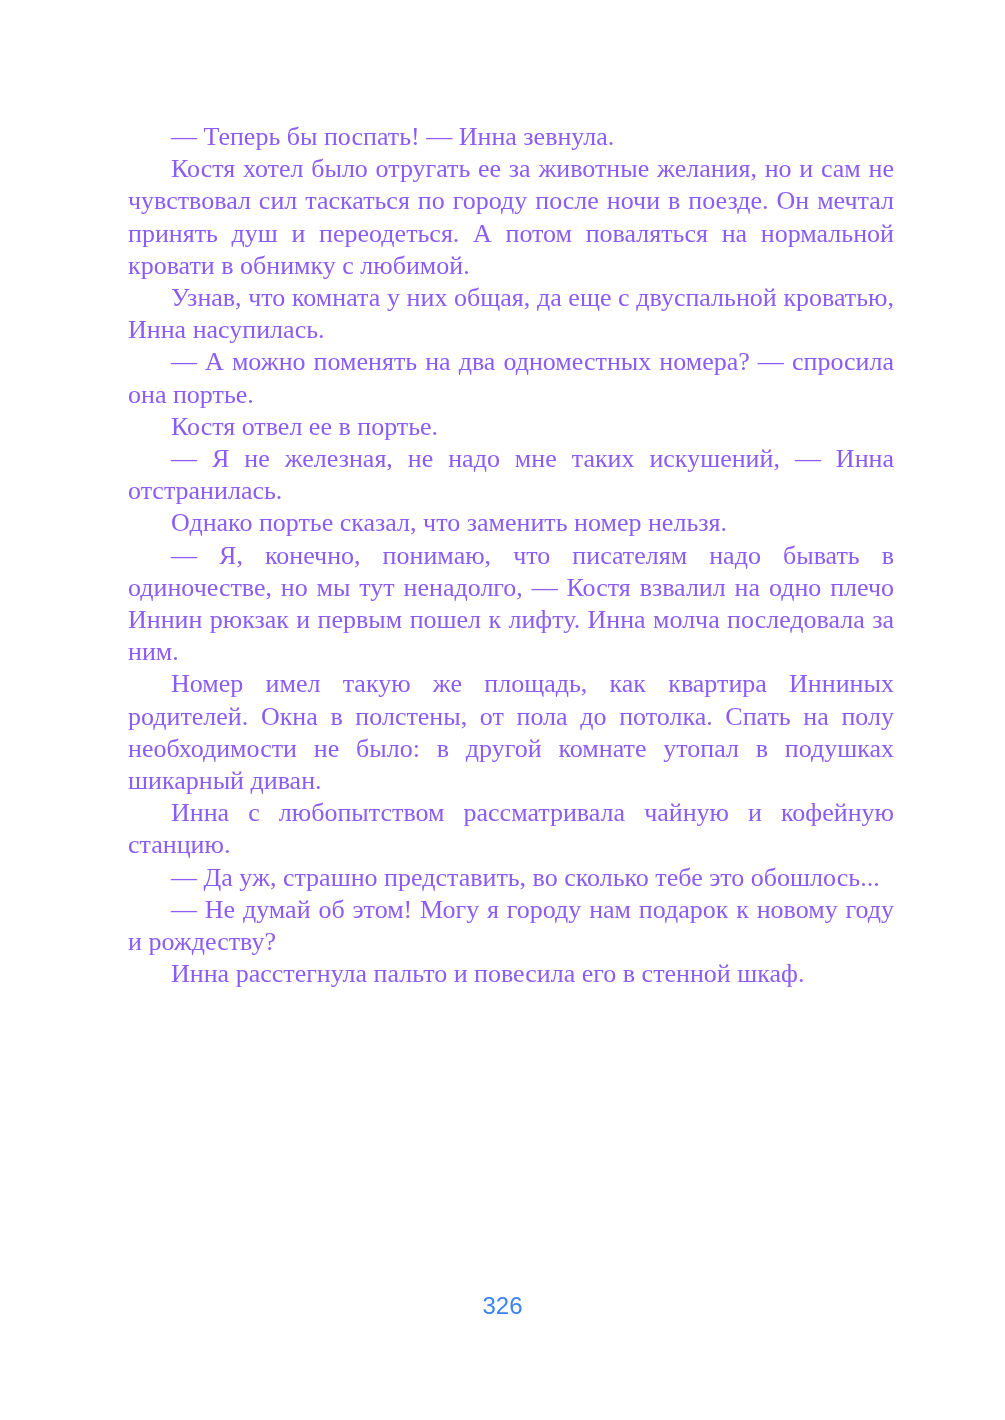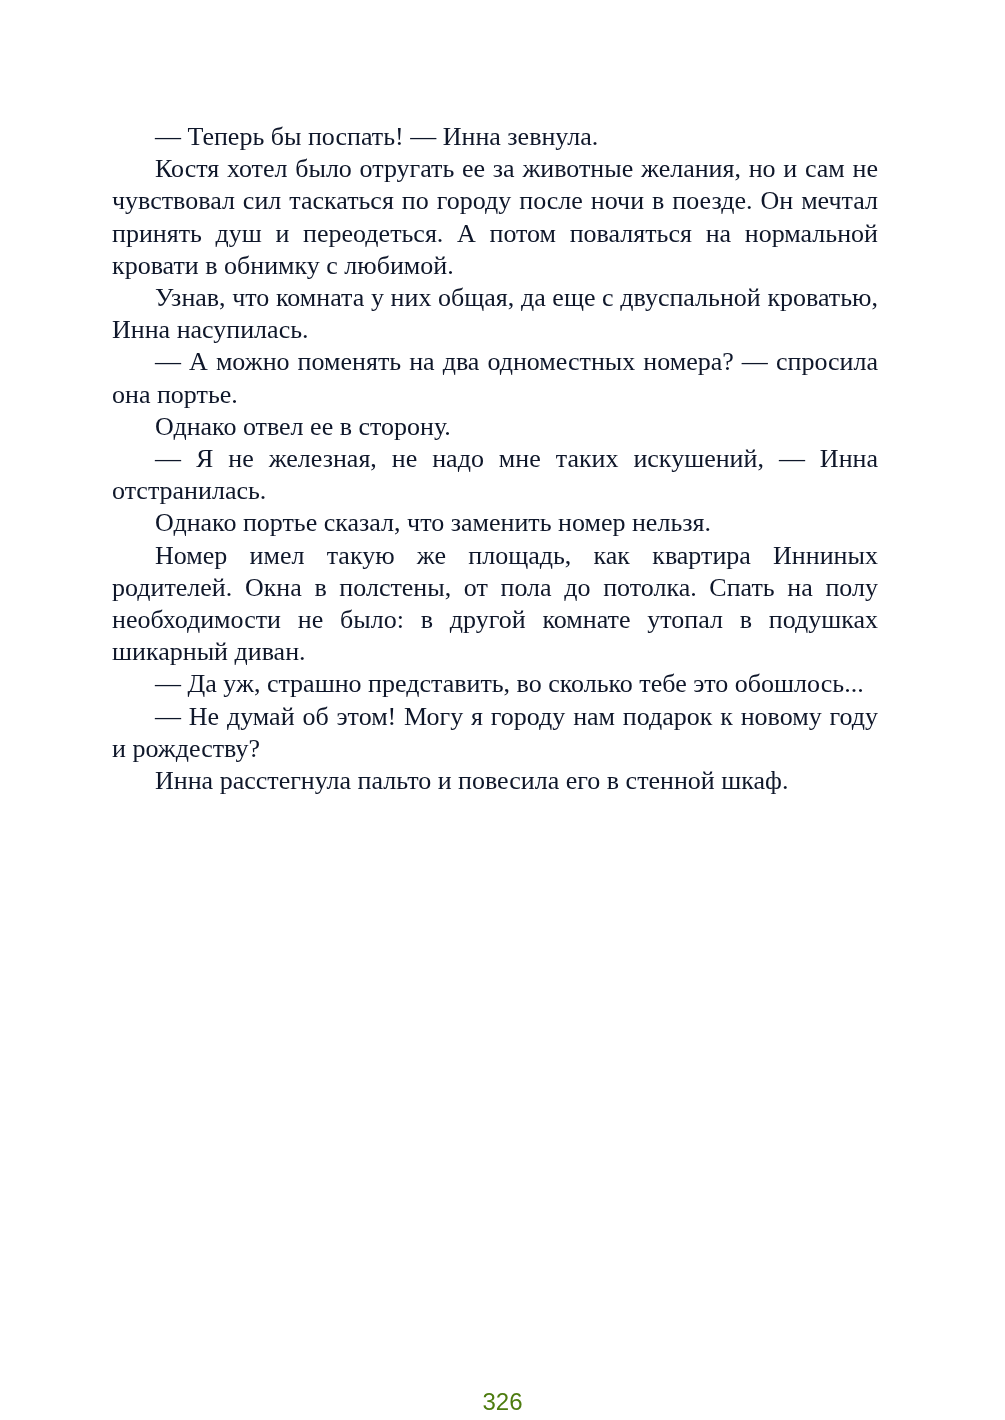--- a/index.html
+++ b/index.html
@@ -9,57 +9,59 @@
   }
   .book-page {
     position: relative;
     width: 1005px;
     height: 1420px;
     background: #ffffff;
     overflow: hidden;
   }
   .text-block {
     position: absolute;
-    left: 112px;
+    left: 128px;
     top: 121px;
     width: 766px;
     font-family: "Liberation Serif", serif;
     font-size: 26px;
     line-height: 32.2px;
-    color: #0f172a;
+    color: #8b5cf6;
     text-align: justify;
     text-rendering: optimizeLegibility;
   }
   .text-block p {
     margin: 0;
     padding: 0;
     text-indent: 43px;
   }
   .page-number {
     position: absolute;
-    top: 1388px;
+    top: 1292px;
     left: 0;
     width: 100%;
     text-align: center;
     font-family: "Liberation Sans", sans-serif;
     font-size: 24px;
-    color: #4d7c0f;
+    color: #3b82f6;
   }
 </style>
 </head>
 <body>
 
 <div class="book-page">
   <main class="text-block">
       <p>— Теперь бы поспать! — Инна зевнула.</p>
       <p>Костя хотел было отругать ее за животные желания, но и сам не чувствовал сил таскаться по городу после ночи в поезде. Он мечтал принять душ и переодеться. А потом поваляться на нормальной кровати в обнимку с любимой.</p>
       <p>Узнав, что комната у них общая, да еще с двуспальной кроватью, Инна насупилась.</p>
       <p>— А можно поменять на два одноместных номера? — спросила она портье.</p>
-      <p>Однако отвел ее в сторону.</p>
+      <p>Костя отвел ее в портье.</p>
       <p>— Я не железная, не надо мне таких искушений, — Инна отстранилась.</p>
       <p>Однако портье сказал, что заменить номер нельзя.</p>
+      <p>— Я, конечно, понимаю, что писателям надо бывать в одиночестве, но мы тут ненадолго, — Костя взвалил на одно плечо Иннин рюкзак и первым пошел к лифту. Инна молча последовала за ним.</p>
       <p>Номер имел такую же площадь, как квартира Инниных родителей. Окна в полстены, от пола до потолка. Спать на полу необходимости не было: в другой комнате утопал в подушках шикарный диван.</p>
+      <p>Инна с любопытством рассматривала чайную и кофейную станцию.</p>
       <p>— Да уж, страшно представить, во сколько тебе это обошлось...</p>
       <p>— Не думай об этом! Могу я городу нам подарок к новому году и рождеству?</p>
       <p>Инна расстегнула пальто и повесила его в стенной шкаф.</p>
     </main>
   <footer class="page-number">326</footer>
 </div>
 
 </body></html>

